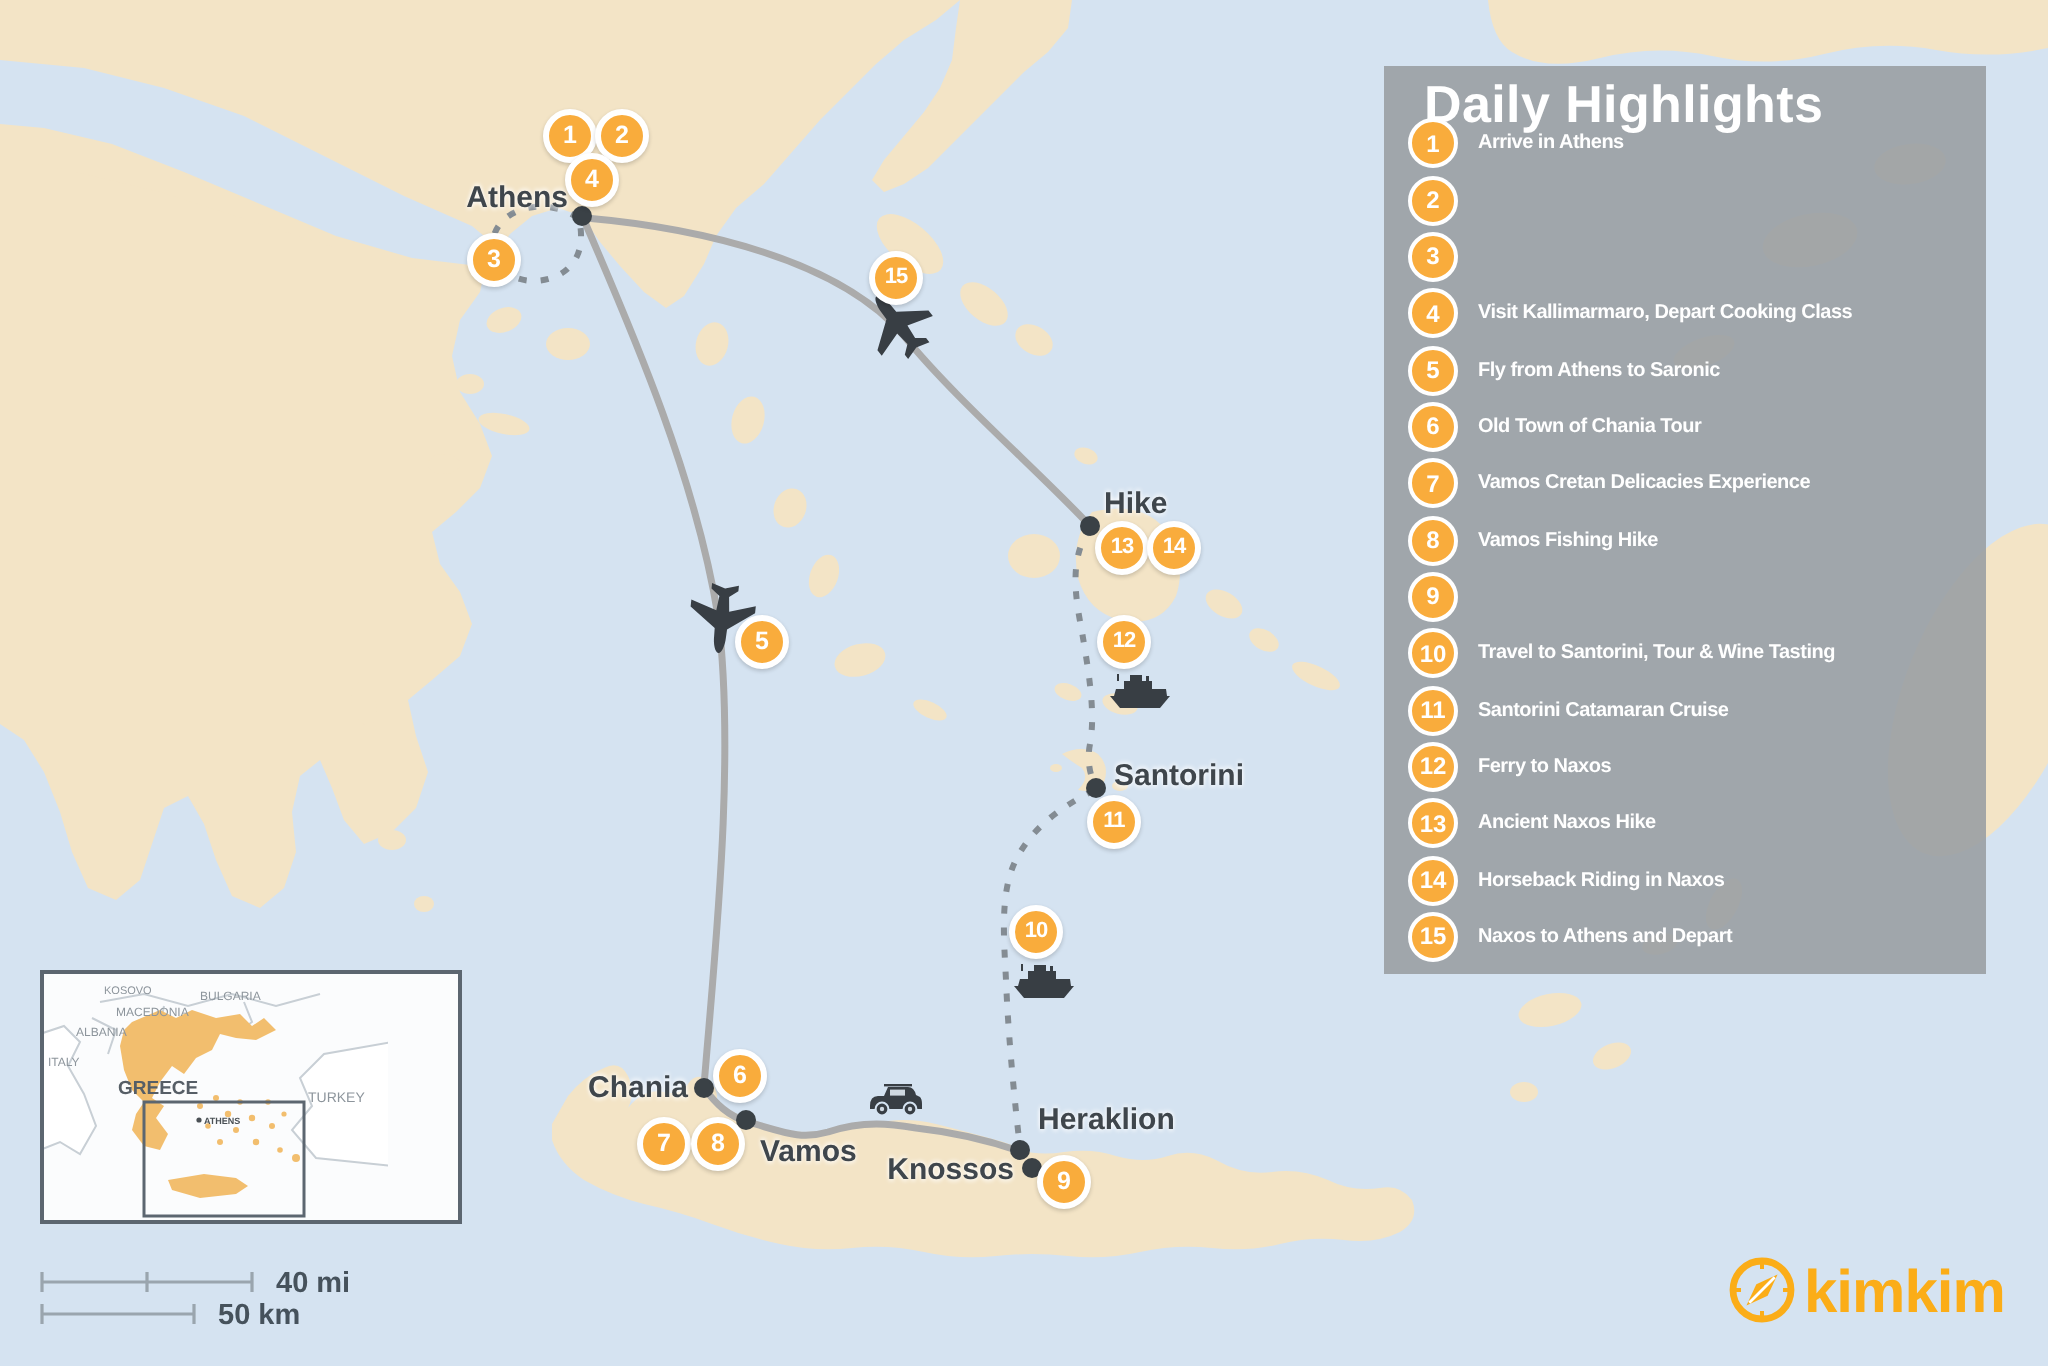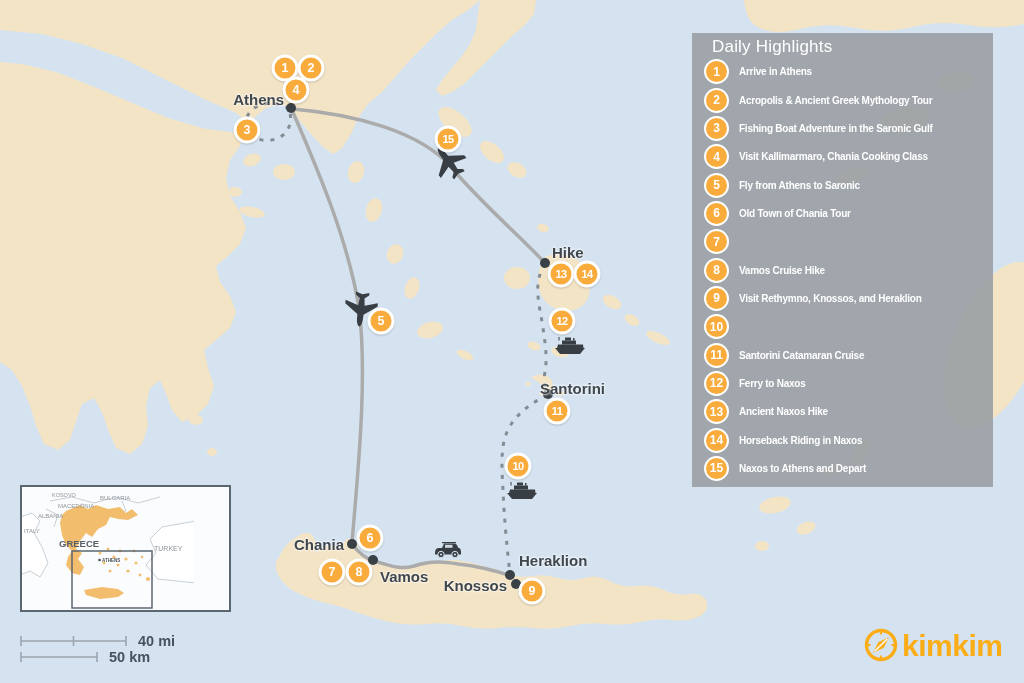--- a/index.html
+++ b/index.html
@@ -20,22 +20,22 @@
   .city{position:absolute;font-size:15px;font-weight:700;color:#3F464C;
     text-shadow:0 1px 2px rgba(255,255,255,.85),0 -1px 2px rgba(255,255,255,.85);
     transform:translate(0,-50%);white-space:nowrap;}
   .city.r{transform:translate(-100%,-50%);}
   .dot{position:absolute;width:10px;height:10px;background:#3A4146;
     border-radius:50%;transform:translate(-50%,-50%);}
 
   
   .panel{position:absolute;left:692px;top:33px;width:301px;height:454px;
     background:rgba(154,159,163,0.9);}
-  .panel-title{position:absolute;top:4px;left:20px;font-size:17px;
-    font-weight:400;color:#fff;letter-spacing:.2px;}
+  .panel-title{position:absolute;top:4px;left:20px;font-size:26px;
+    font-weight:700;color:#fff;letter-spacing:.2px;}
   .hl-list{position:absolute;top:24.5px;left:12px;right:4px;}
   .hl-row{height:28.35px;display:flex;align-items:center;}
   .hl-num{flex:0 0 25px;width:25px;height:25px;border-radius:50%;background:#F9AC3C;
     border:2px solid #fff;color:#fff;font-weight:700;font-size:12px;
     display:flex;align-items:center;justify-content:center;line-height:1;}
   .hl-label{margin-left:10px;color:#fff;font-size:10px;font-weight:700;
     letter-spacing:-.25px;white-space:nowrap;}
 
   
   .inset{position:absolute;left:20px;top:485px;width:211px;height:127px;
@@ -174,21 +174,21 @@
   <div class="dot" style="left:291px;top:108px"></div>
   <div class="dot" style="left:545px;top:263px"></div>
   <div class="dot" style="left:548px;top:394px"></div>
   <div class="dot" style="left:352px;top:544px"></div>
   <div class="dot" style="left:373px;top:560px"></div>
   <div class="dot" style="left:510px;top:575px"></div>
   <div class="dot" style="left:516px;top:584px"></div>
 
   <div class="city r" style="left:284px;top:99px">Athens</div>
   <div class="city" style="left:552px;top:252px">Hike</div>
-  <div class="city" style="left:540px;top:388px">Santorini</div>
+  <div class="city" style="left:557px;top:388px">Santorini</div>
   <div class="city r" style="left:344px;top:544px">Chania</div>
   <div class="city" style="left:380px;top:576px">Vamos</div>
   <div class="city" style="left:519px;top:560px">Heraklion</div>
   <div class="city r" style="left:507px;top:585px">Knossos</div>
 
   <div class="m-marker" style="left:285px;top:68px">1</div>
   <div class="m-marker" style="left:311px;top:68px">2</div>
   <div class="m-marker" style="left:247px;top:130px">3</div>
   <div class="m-marker" style="left:296px;top:90px">4</div>
   <div class="m-marker" style="left:381px;top:321px">5</div>
@@ -205,51 +205,50 @@
 
   <div class="panel">
     <div class="panel-title">Daily Highlights</div>
     <div class="hl-list">
       <div class="hl-row">
         <div class="hl-num">1</div>
         <div class="hl-label">Arrive in Athens</div>
       </div>
       <div class="hl-row">
         <div class="hl-num">2</div>
-        <div class="hl-label">Acropolis &amp; Ancient Greek Mythology Tour</div>
       </div>
       <div class="hl-row">
         <div class="hl-num">3</div>
-        <div class="hl-label">Fishing Boat Adventure in the Saronic Gulf</div>
       </div>
       <div class="hl-row">
         <div class="hl-num">4</div>
-        <div class="hl-label">Visit Kallimarmaro, Chania Cooking Class</div>
+        <div class="hl-label">Visit Kallimarmaro, Depart Cooking Class</div>
       </div>
       <div class="hl-row">
         <div class="hl-num">5</div>
         <div class="hl-label">Fly from Athens to Saronic</div>
       </div>
       <div class="hl-row">
         <div class="hl-num">6</div>
         <div class="hl-label">Old Town of Chania Tour</div>
       </div>
       <div class="hl-row">
         <div class="hl-num">7</div>
+        <div class="hl-label">Vamos Cretan Delicacies Experience</div>
       </div>
       <div class="hl-row">
         <div class="hl-num">8</div>
-        <div class="hl-label">Vamos Cruise Hike</div>
+        <div class="hl-label">Vamos Fishing Hike</div>
       </div>
       <div class="hl-row">
         <div class="hl-num">9</div>
-        <div class="hl-label">Visit Rethymno, Knossos, and Heraklion</div>
       </div>
       <div class="hl-row">
         <div class="hl-num">10</div>
+        <div class="hl-label">Travel to Santorini, Tour &amp; Wine Tasting</div>
       </div>
       <div class="hl-row">
         <div class="hl-num">11</div>
         <div class="hl-label">Santorini Catamaran Cruise</div>
       </div>
       <div class="hl-row">
         <div class="hl-num">12</div>
         <div class="hl-label">Ferry to Naxos</div>
       </div>
       <div class="hl-row">

